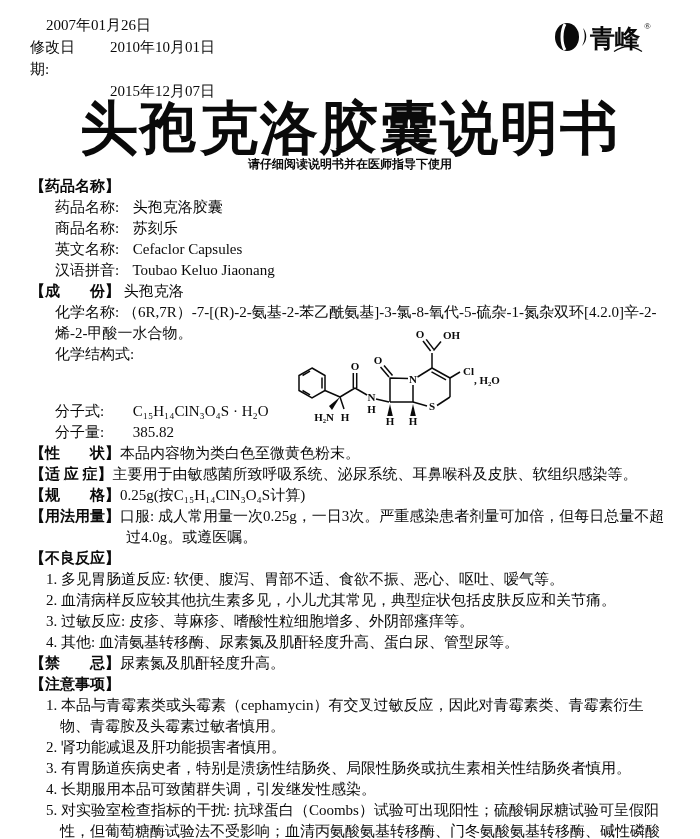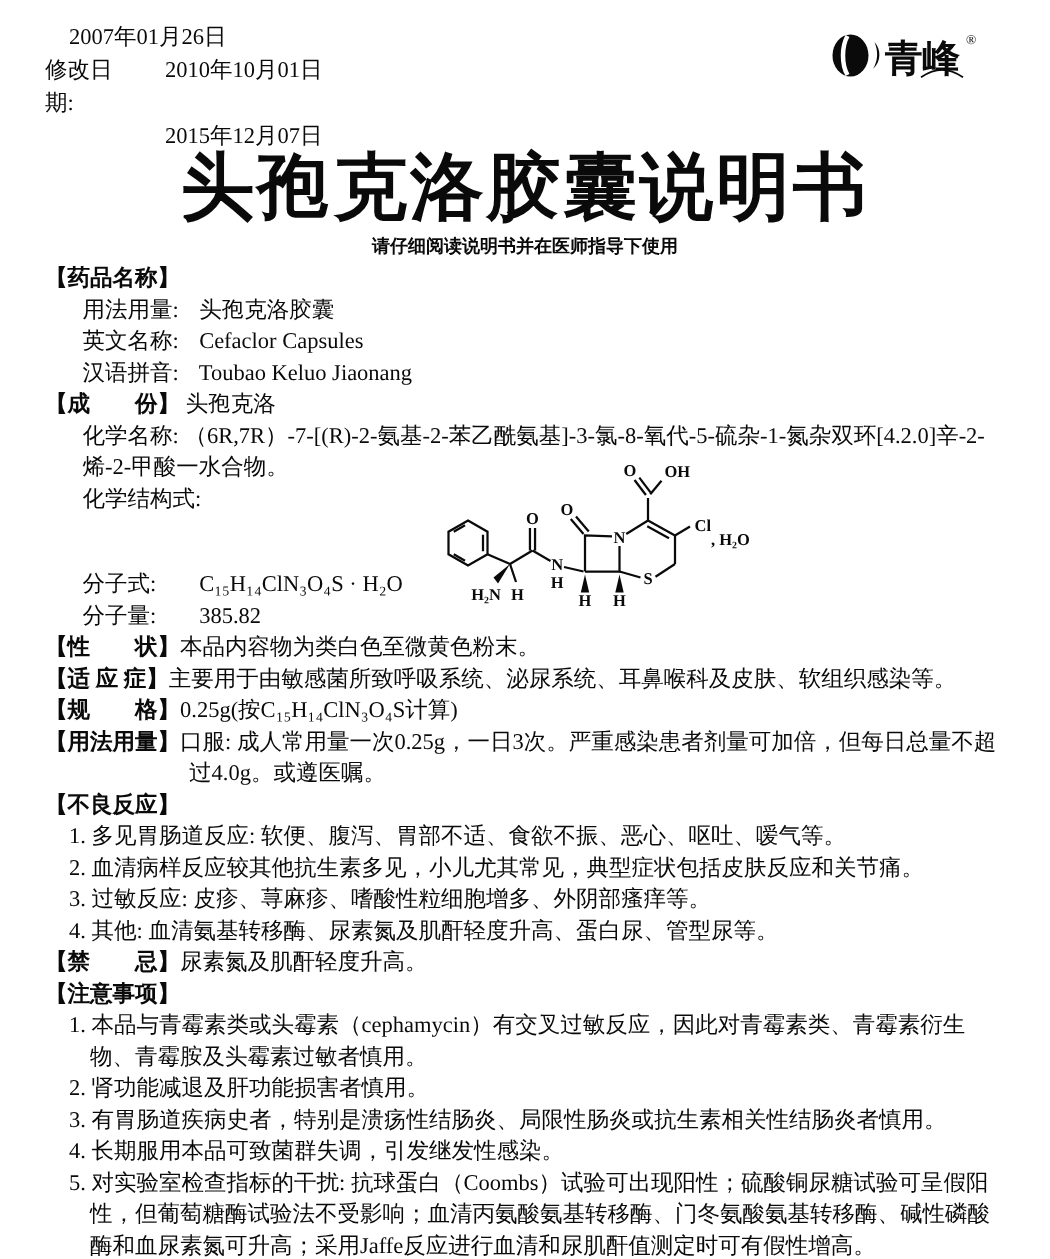--- a/index.html
+++ b/index.html
@@ -12,22 +12,22 @@
 
   
   .dates{line-height:22px;}
   .date-row{display:flex;}
   .date-label{width:64px;flex:0 0 64px;}
   .date-value{margin-left:16px;}
   .logo{position:absolute;top:16px;right:38px;width:108px;height:42px;}
 
   
   .title{
-    text-align:center;font-family:Liberation Mono, monospace;
-    font-weight:bold;font-size:49px;line-height:48px;letter-spacing:2px;margin:2px 0 0 0;
+    text-align:center;font-family:Liberation Sans, sans-serif;
+    font-weight:bold;font-size:58px;line-height:48px;letter-spacing:2px;margin:2px 0 0 0;
   }
   .subtitle{
     text-align:center;font-family:"Liberation Sans","DejaVu Sans",sans-serif;
     font-weight:bold;font-size:12px;line-height:20px;margin:2px 0 2px 0;
   }
 
   
   .main{line-height:21px;}
   .sec-label{font-weight:bold;}
   .line{margin:0;}
@@ -71,22 +71,26 @@
     </svg>
   </div>
 
   <h1 class="title">头孢克洛胶囊说明书</h1>
   <div class="subtitle">请仔细阅读说明书并在医师指导下使用</div>
 
   <div class="main">
 
     <p class="line sec-label">【药品名称】</p>
     <p class="kv-row">
-      <span class="kv-key">用法用量:</span>
+      <span class="kv-key">药品名称:</span>
       <span>头孢克洛胶囊</span>
+    </p>
+    <p class="kv-row">
+      <span class="kv-key">商品名称:</span>
+      <span>苏刻乐</span>
     </p>
     <p class="kv-row">
       <span class="kv-key">英文名称:</span>
       <span>Cefaclor Capsules</span>
     </p>
     <p class="kv-row">
       <span class="kv-key">汉语拼音:</span>
       <span>Toubao Keluo Jiaonang</span>
     </p>
 

